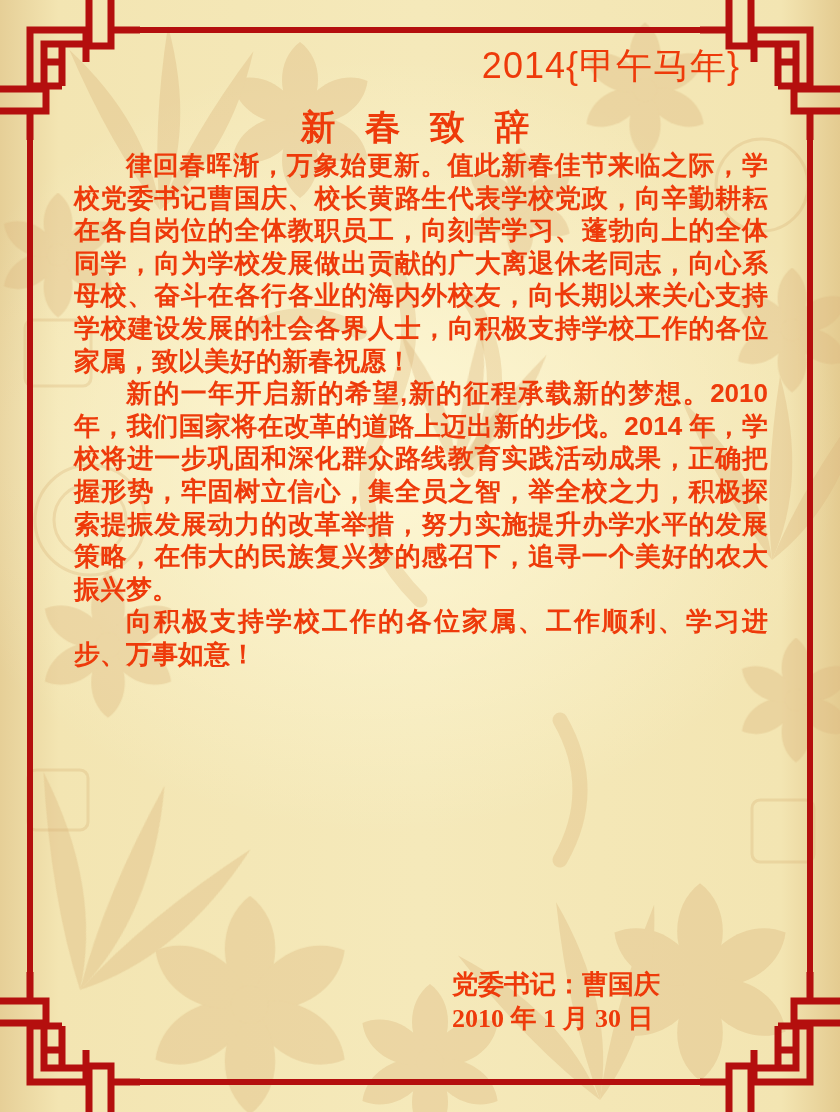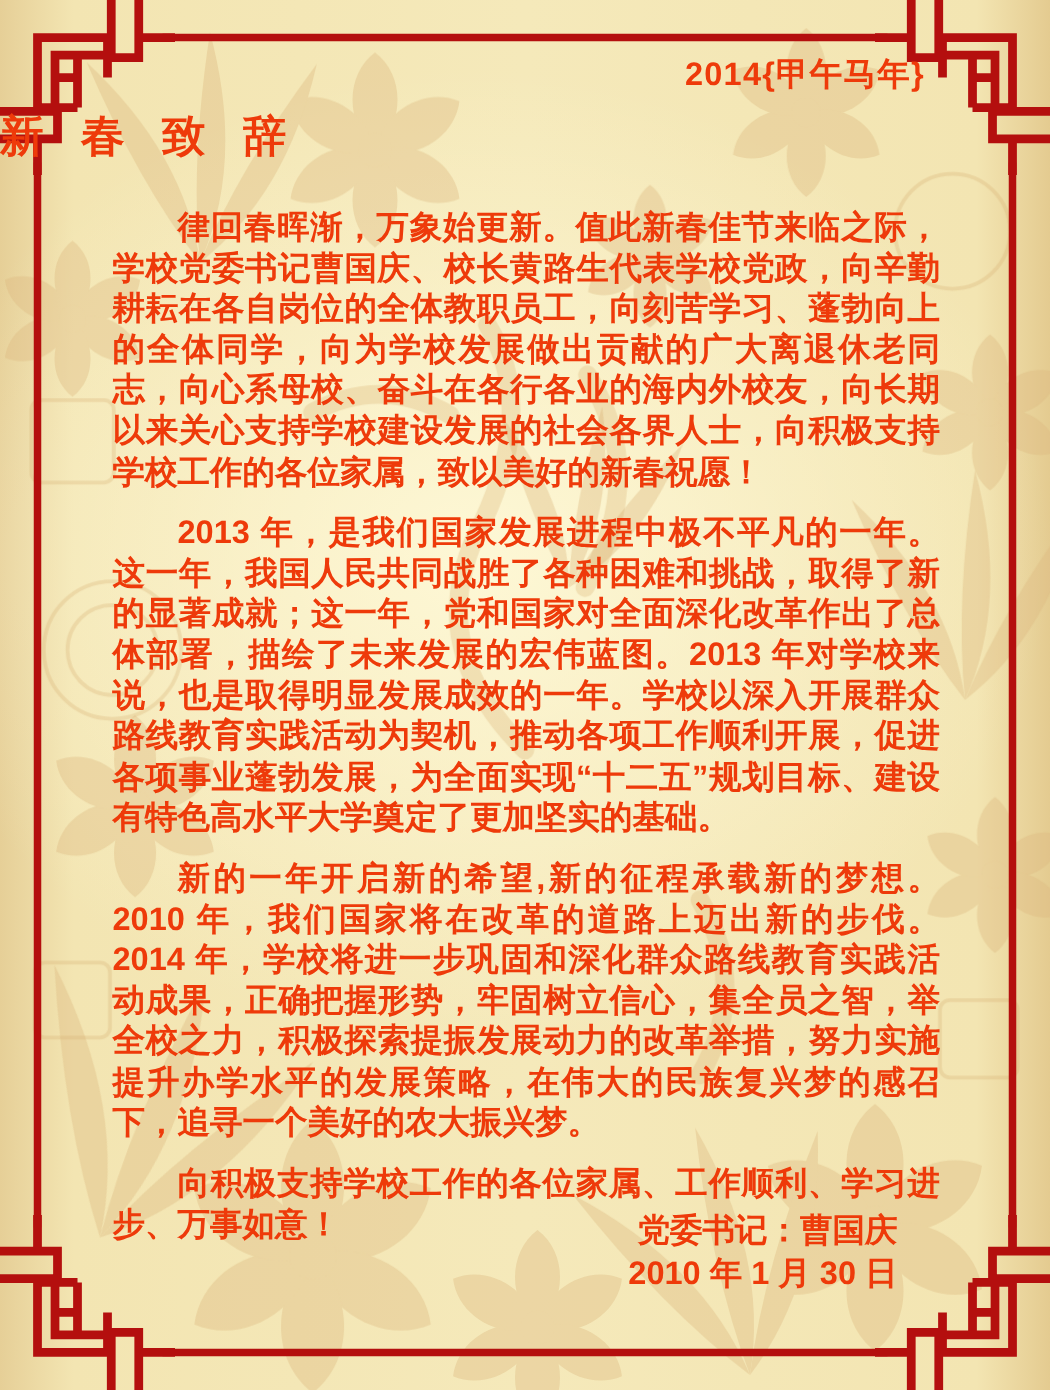--- a/index.html
+++ b/index.html
@@ -20,40 +20,42 @@
   .fb-left{left:27px;top:130px;bottom:130px;width:6px;}
   .fb-right{right:27px;top:130px;bottom:130px;width:6px;}
   .corner{position:absolute;width:140px;height:140px;}
   .c-tl{top:0;left:0;}
   .c-tr{top:0;right:0;transform:scaleX(-1);}
   .c-bl{bottom:0;left:0;transform:scaleY(-1);}
   .c-br{bottom:0;right:0;transform:scale(-1,-1);}
   
   .year-label{
     position:absolute;top:42px;right:100px;
-    font-size:26px;font-weight:bold;color:var(--accent,#ee3a0a);
+    font-size:36px;font-weight:normal;color:var(--accent,#ee3a0a);
     letter-spacing:1px;
   }
   .page-title{
-    position:absolute;top:86px;left:0;width:100%;
+    position:absolute;top:104px;left:0;width:100%;
+    text-align:center;
     font-size:35px;font-weight:bold;color:var(--accent,#ee3a0a);
     letter-spacing:10px;
   }
   .letter{
     position:absolute;top:149px;left:74px;width:694px;
     font-size:26px;line-height:32.6px;font-weight:bold;
     color:var(--accent,#ee3a0a);
     text-align:justify;
   }
-  .letter p{margin:16px;text-indent:2em;}
+  .letter p{margin:0;text-indent:2em;}
   .signature{
     position:absolute;top:968px;left:452px;width:266px;
-    text-align:right;
+    text-align:left;
     font-size:26px;line-height:33.5px;font-weight:bold;
     color:var(--accent,#ee3a0a);
+    font-family:Liberation Serif, serif;
   }
   .signature div{white-space:nowrap;}
 </style>
 </head>
 <body>
 
 <div class="page">
 
   <svg class="watermark" viewBox="0 0 840 1112" xmlns="http://www.w3.org/2000/svg" aria-hidden="true">
     <defs>
@@ -122,21 +124,20 @@
   <svg class="corner c-br" viewBox="0 0 140 140" xmlns="http://www.w3.org/2000/svg">
     <path fill="none" stroke="#b40f0e" stroke-width="7" d="M142 30 H110 M89 0 V46 H111 V0 M26.5 30 H86 M86 26.5 V62 M62 44 H86 M44 44 H62 V62 H44 Z M44 62 V86 M62 62 V86 M26.5 86 H62 M30 26.5 V86 M0 89 H46 V111 H0 M30 110 V142"></path>
   </svg>
 
   <div class="year-label">2014{甲午马年}</div>
 
   <div class="page-title">新 春 致 辞</div>
 
   <div class="letter">
       <p>律回春晖渐，万象始更新。值此新春佳节来临之际，学校党委书记曹国庆、校长黄路生代表学校党政，向辛勤耕耘在各自岗位的全体教职员工，向刻苦学习、蓬勃向上的全体同学，向为学校发展做出贡献的广大离退休老同志，向心系母校、奋斗在各行各业的海内外校友，向长期以来关心支持学校建设发展的社会各界人士，向积极支持学校工作的各位家属，致以美好的新春祝愿！</p>
-      <p>2013 年，是我们国家发展进程中极不平凡的一年。这一年，我国人民共同战胜了各种困难和挑战，取得了新的显著成就；这一年，党和国家对全面深化改革作出了总体部署，描绘了未来发展的宏伟蓝图。2013 年对学校来说，也是取得明显发展成效的一年。学校以深入开展群众路线教育实践活动为契机，推动各项工作顺利开展，促进各项事业蓬勃发展，为全面实现“十二五”规划目标、建设有特色高水平大学奠定了更加坚实的基础。</p>
       <p>新的一年开启新的希望,新的征程承载新的梦想。2010 年，我们国家将在改革的道路上迈出新的步伐。2014 年，学校将进一步巩固和深化群众路线教育实践活动成果，正确把握形势，牢固树立信心，集全员之智，举全校之力，积极探索提振发展动力的改革举措，努力实施提升办学水平的发展策略，在伟大的民族复兴梦的感召下，追寻一个美好的农大振兴梦。</p>
       <p>向积极支持学校工作的各位家属、工作顺利、学习进步、万事如意！</p>
     </div>
 
   <div class="signature">
     <div>党委书记：曹国庆</div>
     <div>2010 年 1 月 30 日</div>
   </div>
 
 </div>

